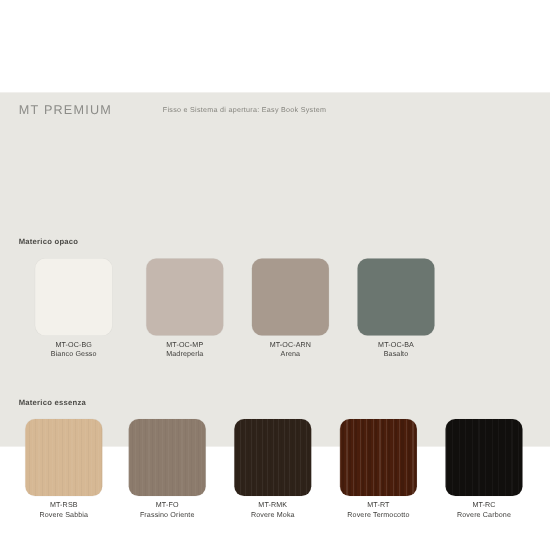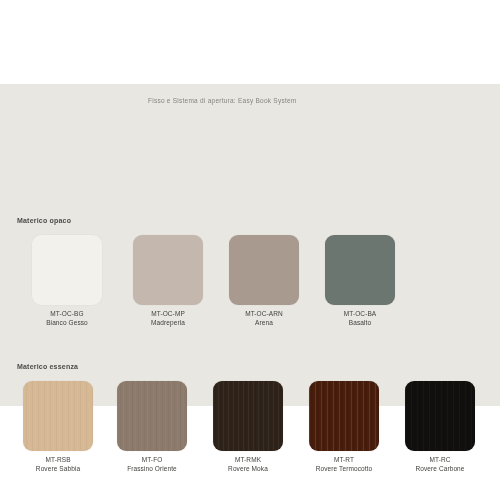--- a/index.html
+++ b/index.html
@@ -149,20 +149,21 @@
     white-space: nowrap;
     letter-spacing: 0.1px;
   }
 </style>
 </head>
 <body style="background-color: rgb(255, 255, 255);">
 
 <div id="catalog-panel" style="background-color: rgb(232, 231, 226);">
 
   <div class="header-row">
+    <div class="brand-title">MT PREMIUM</div>
     <div class="header-subtitle">Fisso e Sistema di apertura: Easy Book System</div>
   </div>
 
   <div id="section-title-opaco" class="section-title">Materico opaco</div>
 
   <div id="row-opaco" class="swatch-row">
 
     <div class="swatch-cell" style="width:106px;margin-left:14px;">
       <div class="swatch-chip" style="background-color: rgb(243, 241, 235);"></div>
       <div class="swatch-caption">

